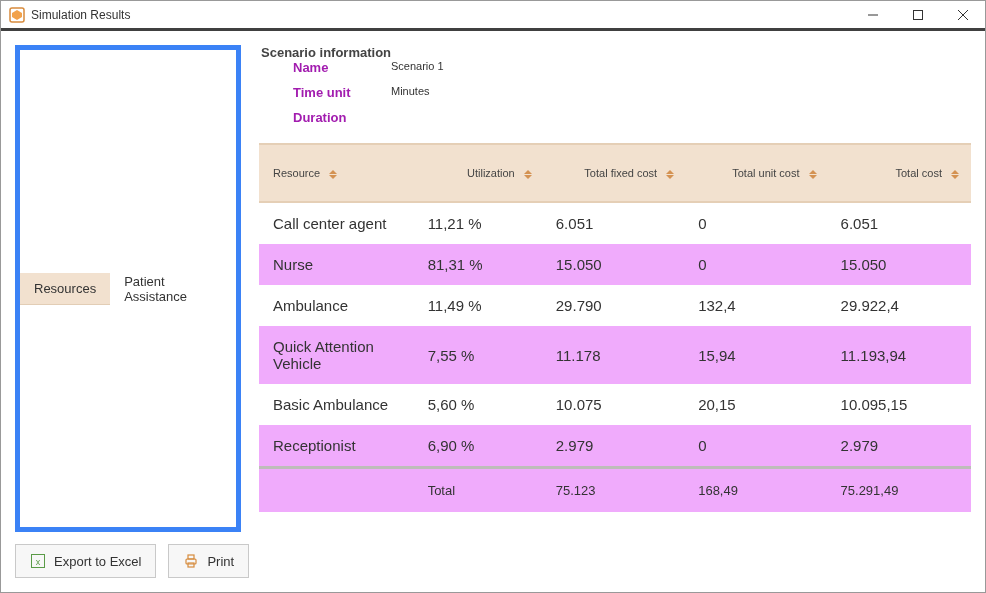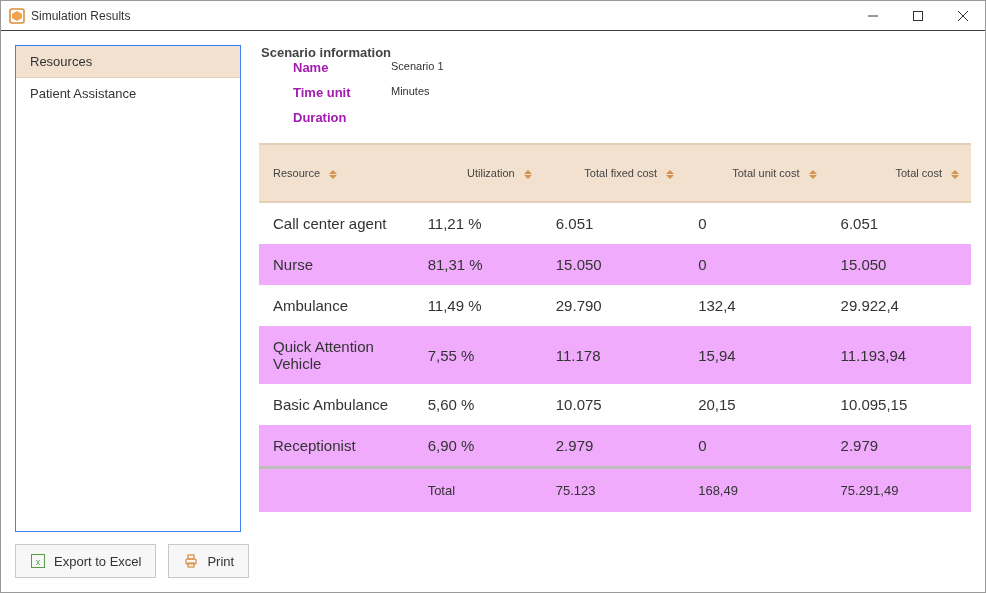--- a/index.html
+++ b/index.html
@@ -17,21 +17,21 @@
     border: 1px solid #999;
     background: #fff;
     display: flex;
     flex-direction: column;
     box-shadow: 0 2px 8px rgba(0,0,0,0.15);
   }
   .titlebar {
     height: 30px;
     display: flex;
     align-items: center;
-    border-bottom: 1px solid #404040;
+    border-bottom: 3px solid #404040;
     padding: 0 0 0 8px;
   }
   .titlebar .app-icon {
     width: 16px; height: 16px;
     margin-right: 6px;
     display: inline-flex;
     align-items: center; justify-content: center;
   }
   .titlebar .title {
     flex: 1;
@@ -58,24 +58,24 @@
     gap: 12px;
   }
   .main-row {
     flex: 1;
     display: flex;
     gap: 18px;
     min-height: 0;
   }
   .sidebar {
     width: 226px;
-    border: 1px solid #3b82f6;
+    border: 5px solid #3b82f6;
     background: #fff;
     display: flex;
-    flex-direction: column;
+    align-items: center;
   }
   .sidebar-item {
     padding: 8px 14px;
     font-size: 13px;
     border-bottom: 1px solid #eee;
     cursor: pointer;
   }
   .sidebar-item:last-child { border-bottom: none; }
   .sidebar-item.active {
     background: #f2e1cf;

